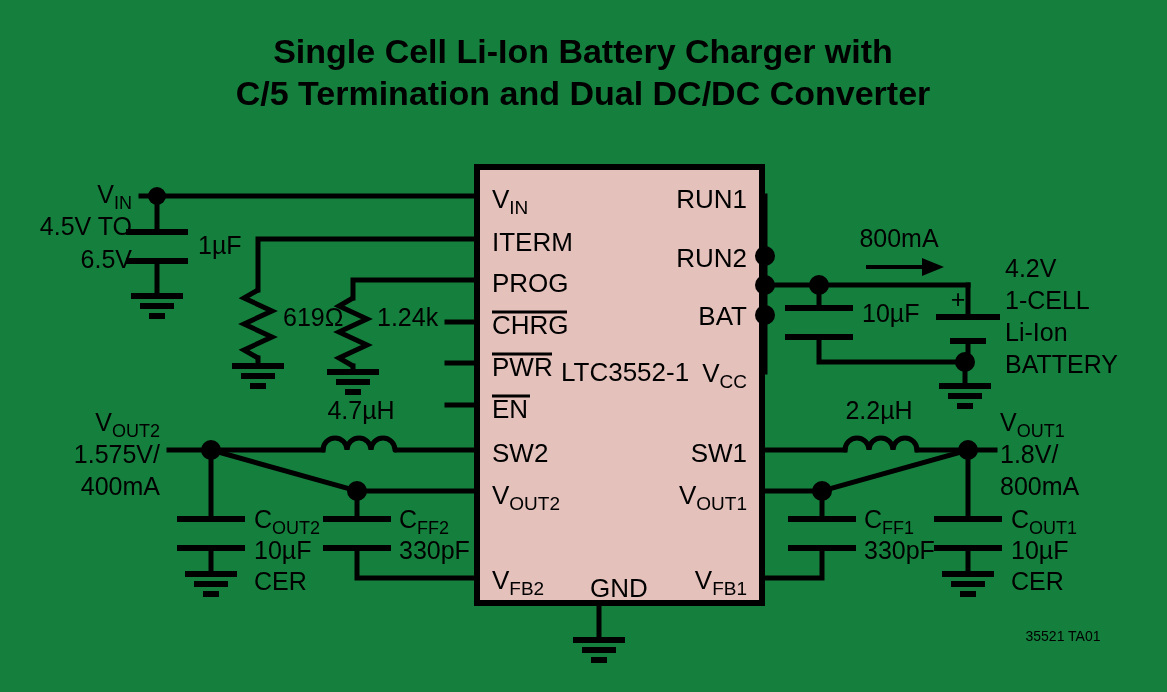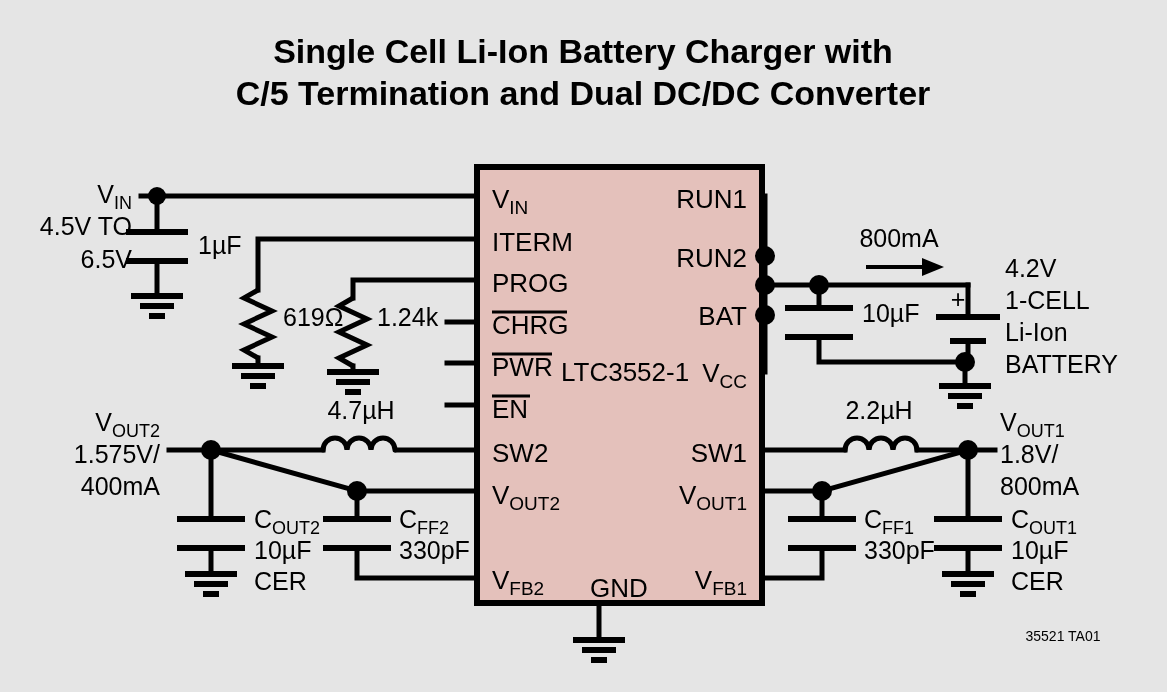--- a/index.html
+++ b/index.html
@@ -1,18 +1,18 @@
 <!DOCTYPE html>
 <html><head>
 <meta charset="utf-8">
 <style>
   html,body{margin:0;padding:0;background:#ffffff;}
   body{width:1167px;height:692px;overflow:hidden;
        font-family:"Liberation Sans","DejaVu Sans",sans-serif;}
-  #root{position:relative;width:1167px;height:692px;background:#e5e5e5;}
+  #root{position:relative;width:1167px;height:692px;background:#15803d;}
   svg{display:block;}
   .wire{stroke:#000;stroke-width:5;fill:none;stroke-linecap:square;}
   .thin{stroke:#000;stroke-width:4;fill:none;}
   .dot{fill:#000;}
   .plate{stroke:#000;stroke-width:6;stroke-linecap:butt;}
   .gndbar{stroke:#000;stroke-linecap:butt;}
   .ind{stroke:#000;stroke-width:5;fill:none;stroke-linecap:round;}
   .res{stroke:#000;stroke-width:5;fill:none;stroke-linejoin:miter;stroke-linecap:butt;}
   .ovb{stroke:#000;stroke-width:3;}
   text{font-family:"Liberation Sans","DejaVu Sans",sans-serif;fill:#000;}

